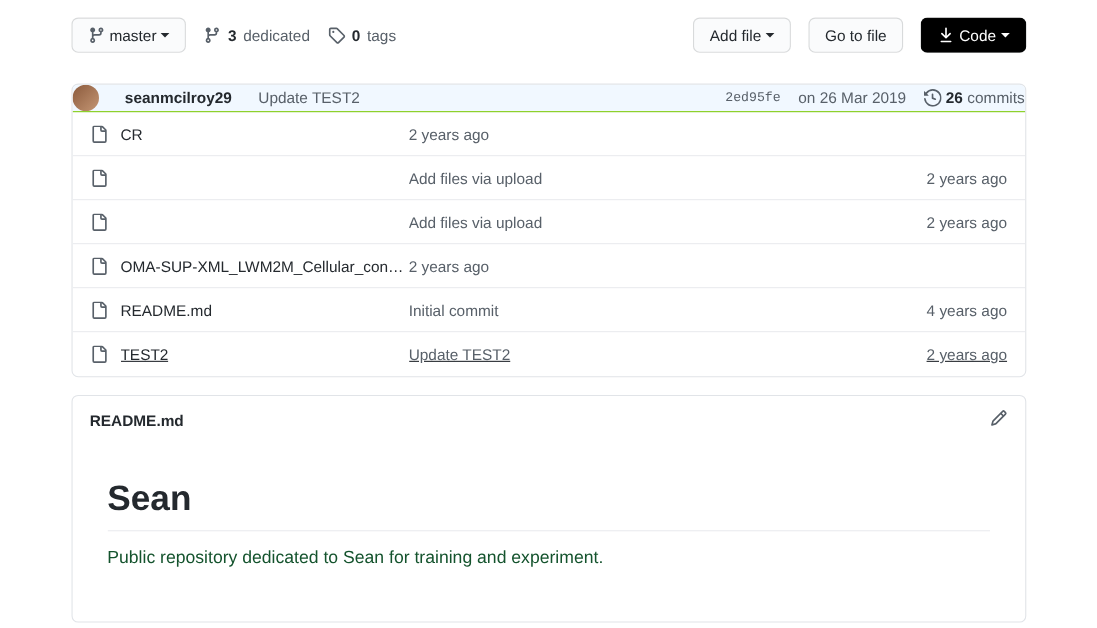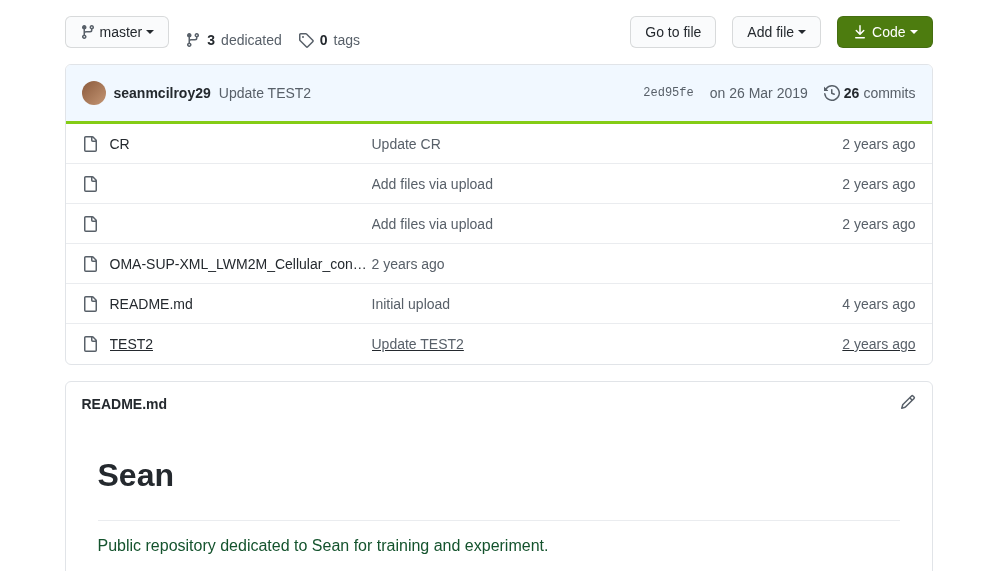--- a/index.html
+++ b/index.html
@@ -11,40 +11,40 @@
     background: #fff;
     padding: 16px 0;
   }
   .container {
     max-width: 900px;
     margin: 0 auto;
     padding: 0 16px;
   }
   .top-bar {
     display: flex;
-    align-items: flex-end;
+    align-items: center;
     gap: 16px;
-    margin-bottom: 16px;
+    margin-bottom: 28px;
   }
   .btn {
     display: inline-flex;
     align-items: center;
     gap: 4px;
     padding: 5px 14px;
     font-size: 14px;
     font-weight: 500;
     line-height: 20px;
     border: 1px solid rgba(27,31,35,0.15);
     border-radius: 6px;
     background: #fafbfc;
     color: #24292e;
     cursor: pointer;
   }
   .btn-primary {
-    background: #4d7c0f;
+    background: #000000;
     color: #fff;
     border-color: rgba(27,31,35,0.15);
   }
   .btn .caret {
     display: inline-block;
     width: 0; height: 0;
     border: 4px solid transparent;
     border-top-color: currentColor;
     margin-top: 4px;
   }
@@ -59,24 +59,23 @@
   .spacer { flex: 1; }
   .file-box {
     border: 1px solid #e1e4e8;
     border-radius: 6px;
     overflow: hidden;
     margin-bottom: 16px;
   }
   .commit-bar {
     display: flex;
     align-items: center;
-    padding: 16px;
     background: #f1f8ff;
-    border-bottom: 3px solid #84cc16;
-    gap: 8px;
+    border-bottom: 1px solid #84cc16;
+    gap: 24px;
   }
   .avatar {
     width: 24px; height: 24px; border-radius: 50%;
     background: linear-gradient(135deg,#8b5a3c,#c49674);
     flex-shrink: 0;
   }
   .commit-bar .author { font-weight: 600; color: #24292e; }
   .commit-bar .msg { color: #586069; }
   .commit-right {
     margin-left: auto;
@@ -142,21 +141,21 @@
     cursor: pointer;
     color: #586069;
   }
   .readme-body {
     padding: 16px 32px 32px;
   }
   .readme-body h1 {
     font-size: 32px;
     font-weight: 600;
     margin: 16px 0 16px;
-    padding-bottom: 26px;
+    padding-bottom: 10px;
     border-bottom: 1px solid #eaecef;
   }
   .readme-body p { color: #14532d; font-size: 16px; margin: 0 0 16px; }
   .icon { flex-shrink: 0; color: #586069; fill: currentColor; }
 </style>
 </head>
 <body>
 
 <div class="container">
 
@@ -181,25 +180,25 @@
       <svg class="icon" width="16" height="16" viewBox="0 0 16 16">
           <path d="M1 7.775V2.75C1 1.784 1.784 1 2.75 1h5.025c.464 0 .91.184 1.238.513l6.25 6.25a1.75 1.75 0 0 1 0 2.474l-5.026 5.026a1.75 1.75 0 0 1-2.474 0l-6.25-6.25A1.75 1.75 0 0 1 1 7.775zM2.5 2.5v5.275c0 .066.026.13.073.177l6.25 6.25a.25.25 0 0 0 .354 0l5.025-5.025a.25.25 0 0 0 0-.354l-6.25-6.25a.25.25 0 0 0-.177-.073H2.75a.25.25 0 0 0-.25.25zM6 5a1 1 0 1 1-2 0 1 1 0 0 1 2 0z"></path>
         </svg>
       <strong>0</strong>
       <span>tags</span>
     </span>
 
     <span class="spacer"></span>
 
     <button class="btn">
-      <span>Go to file</span>
+      <span>Add file</span>
+      <span class="caret"></span>
     </button>
     <button class="btn">
-      <span>Add file</span>
-      <span class="caret"></span>
+      <span>Go to file</span>
     </button>
     <button class="btn btn-primary">
       <svg class="icon" width="16" height="16" viewBox="0 0 16 16" style="color:#fff">
           <path d="M7.47 10.78a.75.75 0 0 0 1.06 0l3.75-3.75a.75.75 0 0 0-1.06-1.06L8.75 8.44V1.75a.75.75 0 0 0-1.5 0v6.69L4.78 5.97a.75.75 0 0 0-1.06 1.06l3.75 3.75zM3.75 13a.75.75 0 0 0 0 1.5h8.5a.75.75 0 0 0 0-1.5h-8.5z"></path>
         </svg>
       <span>Code</span>
       <span class="caret"></span>
     </button>
   </div>
 
@@ -222,21 +221,20 @@
     </div>
 
     <div id="file-rows">
         <div class="row">
           <div class="cell-name">
             <svg class="icon" width="16" height="16" viewBox="0 0 16 16">
               <path d="M2 1.75C2 .784 2.784 0 3.75 0h6.586c.464 0 .909.184 1.237.513l2.914 2.914c.329.328.513.773.513 1.237v9.586A1.75 1.75 0 0 1 13.25 16h-9.5A1.75 1.75 0 0 1 2 14.25zm1.75-.25a.25.25 0 0 0-.25.25v12.5c0 .138.112.25.25.25h9.5a.25.25 0 0 0 .25-.25V6h-2.75A1.75 1.75 0 0 1 9 4.25V1.5zm6.75.062V4.25c0 .138.112.25.25.25h2.688a.252.252 0 0 0-.011-.013l-2.914-2.914a.272.272 0 0 0-.013-.011z"></path>
             </svg>
             <span class="fname">CR</span>
           </div>
-          <div class="cell-msg">Update CR</div>
           <div class="cell-age">2 years ago</div>
         </div>
         <div class="row">
           <div class="cell-name">
             <svg class="icon" width="16" height="16" viewBox="0 0 16 16">
               <path d="M2 1.75C2 .784 2.784 0 3.75 0h6.586c.464 0 .909.184 1.237.513l2.914 2.914c.329.328.513.773.513 1.237v9.586A1.75 1.75 0 0 1 13.25 16h-9.5A1.75 1.75 0 0 1 2 14.25zm1.75-.25a.25.25 0 0 0-.25.25v12.5c0 .138.112.25.25.25h9.5a.25.25 0 0 0 .25-.25V6h-2.75A1.75 1.75 0 0 1 9 4.25V1.5zm6.75.062V4.25c0 .138.112.25.25.25h2.688a.252.252 0 0 0-.011-.013l-2.914-2.914a.272.272 0 0 0-.013-.011z"></path>
             </svg>
           </div>
           <div class="cell-msg">Add files via upload</div>
           <div class="cell-age">2 years ago</div>
@@ -259,21 +257,21 @@
           </div>
           <div class="cell-age">2 years ago</div>
         </div>
         <div class="row">
           <div class="cell-name">
             <svg class="icon" width="16" height="16" viewBox="0 0 16 16">
               <path d="M2 1.75C2 .784 2.784 0 3.75 0h6.586c.464 0 .909.184 1.237.513l2.914 2.914c.329.328.513.773.513 1.237v9.586A1.75 1.75 0 0 1 13.25 16h-9.5A1.75 1.75 0 0 1 2 14.25zm1.75-.25a.25.25 0 0 0-.25.25v12.5c0 .138.112.25.25.25h9.5a.25.25 0 0 0 .25-.25V6h-2.75A1.75 1.75 0 0 1 9 4.25V1.5zm6.75.062V4.25c0 .138.112.25.25.25h2.688a.252.252 0 0 0-.011-.013l-2.914-2.914a.272.272 0 0 0-.013-.011z"></path>
             </svg>
             <span class="fname">README.md</span>
           </div>
-          <div class="cell-msg">Initial upload</div>
+          <div class="cell-msg">Initial commit</div>
           <div class="cell-age">4 years ago</div>
         </div>
         <div class="row">
           <div class="cell-name">
             <svg class="icon" width="16" height="16" viewBox="0 0 16 16">
               <path d="M2 1.75C2 .784 2.784 0 3.75 0h6.586c.464 0 .909.184 1.237.513l2.914 2.914c.329.328.513.773.513 1.237v9.586A1.75 1.75 0 0 1 13.25 16h-9.5A1.75 1.75 0 0 1 2 14.25zm1.75-.25a.25.25 0 0 0-.25.25v12.5c0 .138.112.25.25.25h9.5a.25.25 0 0 0 .25-.25V6h-2.75A1.75 1.75 0 0 1 9 4.25V1.5zm6.75.062V4.25c0 .138.112.25.25.25h2.688a.252.252 0 0 0-.011-.013l-2.914-2.914a.272.272 0 0 0-.013-.011z"></path>
             </svg>
             <span class="fname">TEST2</span>
           </div>
           <div class="cell-msg">Update TEST2</div>

